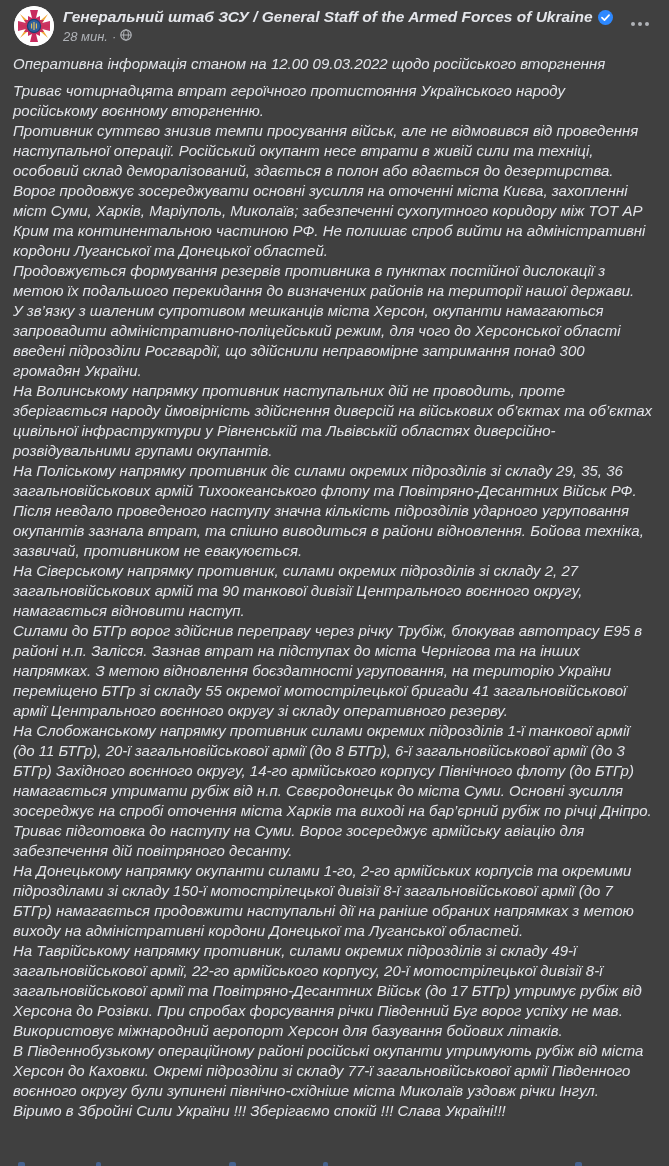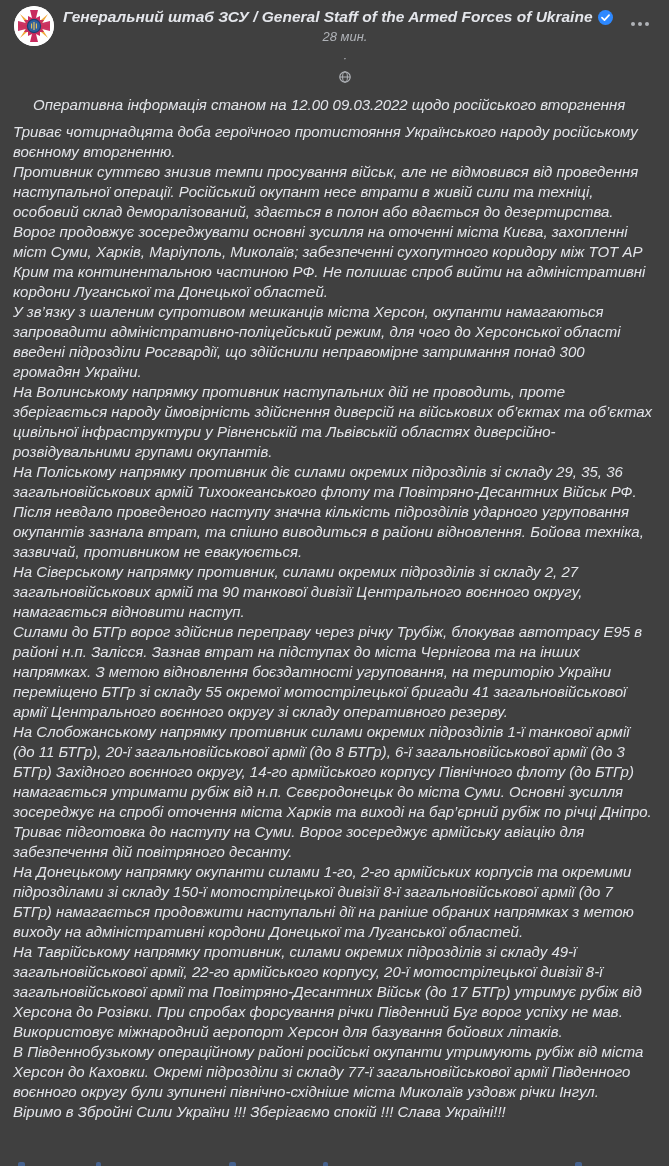--- a/index.html
+++ b/index.html
@@ -54,21 +54,20 @@
   }
   .verified-badge { display: inline-flex; flex: 0 0 auto; }
   .meta-row {
     display: flex;
     align-items: center;
     gap: 4px;
     color: #b0b3b8;
     font-size: 13px;
     line-height: 17px;
     margin-top: 1px;
-    flex-direction: column;
   }
   .meta-row .timestamp { cursor: pointer; }
   .more-btn {
     flex: 0 0 auto;
     display: flex;
     align-items: center;
     gap: 3px;
     padding: 10px 4px;
     margin-top: 6px;
     cursor: pointer;
@@ -80,21 +79,21 @@
     background: #b0b3b8;
     display: block;
   }
   .post-body {
     padding: 4px 16px 0 13px;
     color: #e2e4e9;
     font-size: 15px;
     line-height: 20px;
   }
   .para { margin: 0; }
-  .intro { margin-bottom: 7px; margin-left: 20px; }
+  .intro { margin-bottom: 7px; }
   
   .clipped-line { position: absolute; left: 13px; bottom: 0; width: 640px; height: 5px; }
   .clipped-line i {
     position: absolute; top: 1px; height: 4px; width: 7px;
     background: #46628f; border-radius: 2px 2px 0 0; display: block;
   }
   .clipped-line i:nth-child(1) { left: 5px; }
   .clipped-line i:nth-child(2) { left: 83px; width: 5px; }
   .clipped-line i:nth-child(3) { left: 216px; }
   .clipped-line i:nth-child(4) { left: 310px; width: 5px; }
@@ -156,22 +155,23 @@
     <div class="more-btn">
       <i></i>
         <i></i>
         <i></i>
     </div>
   </div>
 
   <div class="post-body">
     <div class="para intro">Оперативна інформація станом на 12.00 09.03.2022 щодо російського вторгнення</div>
     <div>
-        <div class="para">Триває чотирнадцята доба героїчного протистояння Українського народу російському воєнному вторгненню.</div>
+        <div class="para">Триває чотирнадцята втрат героїчного протистояння Українського народу російському воєнному вторгненню.</div>
         <div class="para">Противник суттєво знизив темпи просування військ, але не відмовився від проведення наступальної операції. Російський окупант несе втрати в живій сили та техніці, особовий склад деморалізований, здається в полон або вдається до дезертирства. Ворог продовжує зосереджувати основні зусилля на оточенні міста Києва, захопленні міст Суми, Харків, Маріуполь, Миколаїв; забезпеченні сухопутного коридору між ТОТ АР Крим та континентальною частиною РФ. Не полишає спроб вийти на адміністративні кордони Луганської та Донецької областей.</div>
+        <div class="para">Продовжується формування резервів противника в пунктах постійної дислокації з метою їх подальшого перекидання до визначених районів на території нашої держави.</div>
         <div class="para">У зв’язку з шаленим супротивом мешканців міста Херсон, окупанти намагаються запровадити адміністративно-поліцейський режим, для чого до Херсонської області введені підрозділи Росгвардії, що здійснили неправомірне затримання понад 300 громадян України.</div>
         <div class="para">На Волинському напрямку противник наступальних дій не проводить, проте зберігається народу ймовірність здійснення диверсій на військових об’єктах та об’єктах цивільної інфраструктури у Рівненській та Львівській областях диверсійно-розвідувальними групами окупантів.</div>
         <div class="para">На Поліському напрямку противник діє силами окремих підрозділів зі складу 29, 35, 36 загальновійськових армій Тихоокеанського флоту та Повітряно-Десантних Військ РФ.  Після невдало проведеного наступу значна кількість підрозділів ударного угруповання окупантів зазнала втрат, та спішно виводиться в райони відновлення. Бойова техніка, зазвичай, противником не евакуюється.</div>
         <div class="para">На Сіверському напрямку противник, силами окремих підрозділів зі складу 2, 27 загальновійськових армій та 90 танкової дивізії  Центрального воєнного округу, намагається відновити наступ.</div>
         <div class="para">Силами до БТГр ворог здійснив переправу через річку Трубіж, блокував автотрасу Е95 в районі н.п. Залісся. Зазнав втрат на підступах до міста Чернігова та на інших напрямках. З метою відновлення боєздатності угруповання, на територію України переміщено БТГр зі складу 55 окремої мотострілецької бригади 41 загальновійськової армії Центрального воєнного округу зі складу оперативного резерву.</div>
         <div class="para">На Слобожанському напрямку противник силами окремих підрозділів 1-ї танкової армії (до 11 БТГр), 20-ї  загальновійськової армії (до 8 БТГр), 6-ї  загальновійськової армії (до 3 БТГр) Західного воєнного округу, 14-го армійського корпусу Північного флоту (до БТГр) намагається утримати рубіж від н.п. Сєвєродонецьк до міста Суми. Основні зусилля зосереджує на спробі оточення міста Харків та виході на бар’єрний рубіж по річці Дніпро. Триває підготовка до наступу на Суми. Ворог зосереджує армійську авіацію для забезпечення дій повітряного десанту.</div>
         <div class="para">На Донецькому напрямку окупанти силами 1-го, 2-го армійських корпусів та окремими підрозділами зі складу 150-ї  мотострілецької дивізії 8-ї  загальновійськової армії (до 7 БТГр) намагається продовжити наступальні дії на раніше обраних напрямках з метою виходу на адміністративні кордони Донецької та Луганської областей.</div>
         <div class="para">На Таврійському напрямку противник, силами окремих підрозділів зі складу 49-ї загальновійськової армії, 22-го армійського корпусу, 20-ї  мотострілецької дивізії 8-ї загальновійськової армії та Повітряно-Десантних Військ (до 17 БТГр) утримує рубіж від Херсона до Розівки. При спробах форсування річки Південний Буг ворог успіху не мав. Використовує міжнародний аеропорт Херсон для базування бойових літаків.</div>
         <div class="para">В Південнобузькому операційному районі російські окупанти утримують рубіж від міста Херсон до Каховки. Окремі підрозділи зі складу 77-ї  загальновійськової армії Південного воєнного округу були зупинені північно-східніше міста Миколаїв уздовж річки Інгул.</div>
         <div class="para">Віримо в Збройні Сили України !!! Зберігаємо спокій !!! Слава Україні!!!</div>

